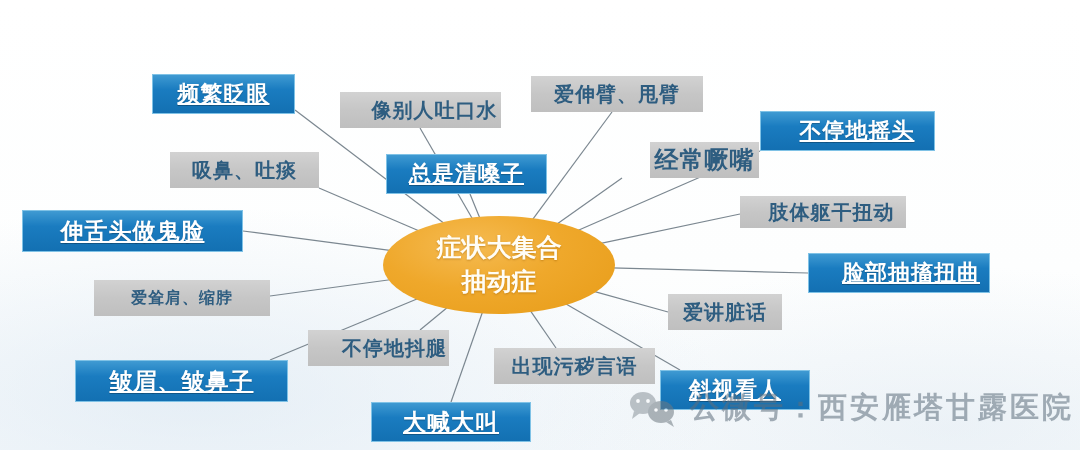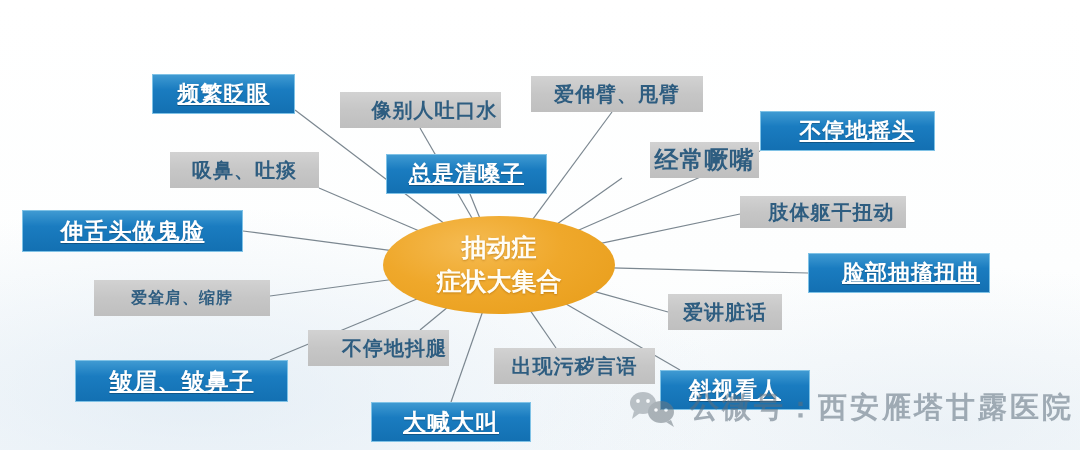--- a/index.html
+++ b/index.html
@@ -101,22 +101,22 @@
       <line x1="391.8" y1="279.5" x2="270" y2="296" stroke="#7b8790" stroke-width="1.2"></line>
       <line x1="593.0" y1="291.1" x2="668" y2="312" stroke="#7b8790" stroke-width="1.2"></line>
       <line x1="447.6" y1="307.3" x2="420" y2="330" stroke="#7b8790" stroke-width="1.2"></line>
       <line x1="418.7" y1="298.3" x2="270" y2="360" stroke="#7b8790" stroke-width="1.2"></line>
       <line x1="530.3" y1="310.6" x2="556" y2="348" stroke="#7b8790" stroke-width="1.2"></line>
       <line x1="565.2" y1="303.4" x2="680" y2="370" stroke="#7b8790" stroke-width="1.2"></line>
       <line x1="482.5" y1="312.0" x2="451" y2="402" stroke="#7b8790" stroke-width="1.2"></line>
     </svg>
 
   <div id="center-node" style="left: 383px; top: 216px; width: 232px; height: 98px; font-size: 25px;">
+    <div>症状大集合</div>
     <div>抽动症</div>
-    <div>症状大集合</div>
   </div>
 
   <div id="nodes-layer">
       <div class="node blue" style="left: 152px; top: 74px; width: 143px; height: 40px; font-size: 22px;">
         <span>频繁眨眼</span>
       </div>
       <div class="node gray" style="left: 340px; top: 92px; width: 161px; height: 36px; font-size: 20px; padding-left: 28px;">
         <span>像别人吐口水</span>
       </div>
       <div class="node gray" style="left: 531px; top: 76px; width: 172px; height: 36px; font-size: 20px;">

